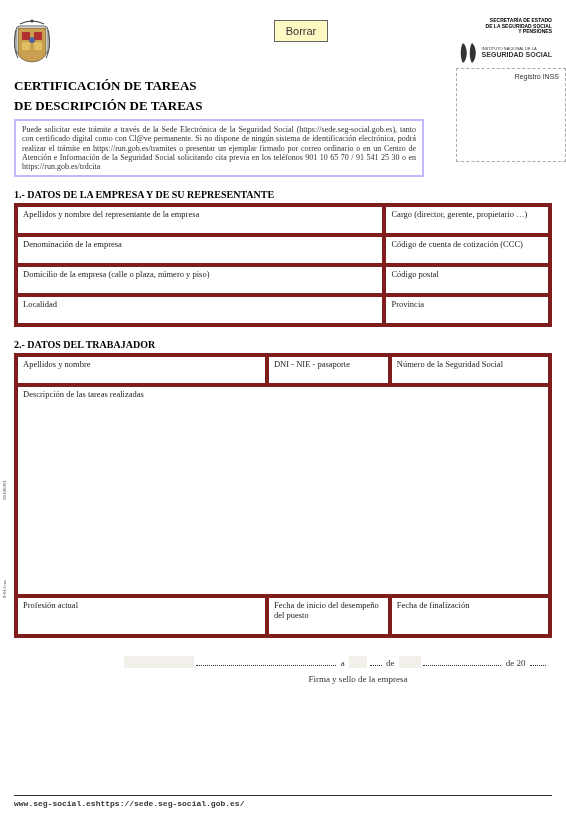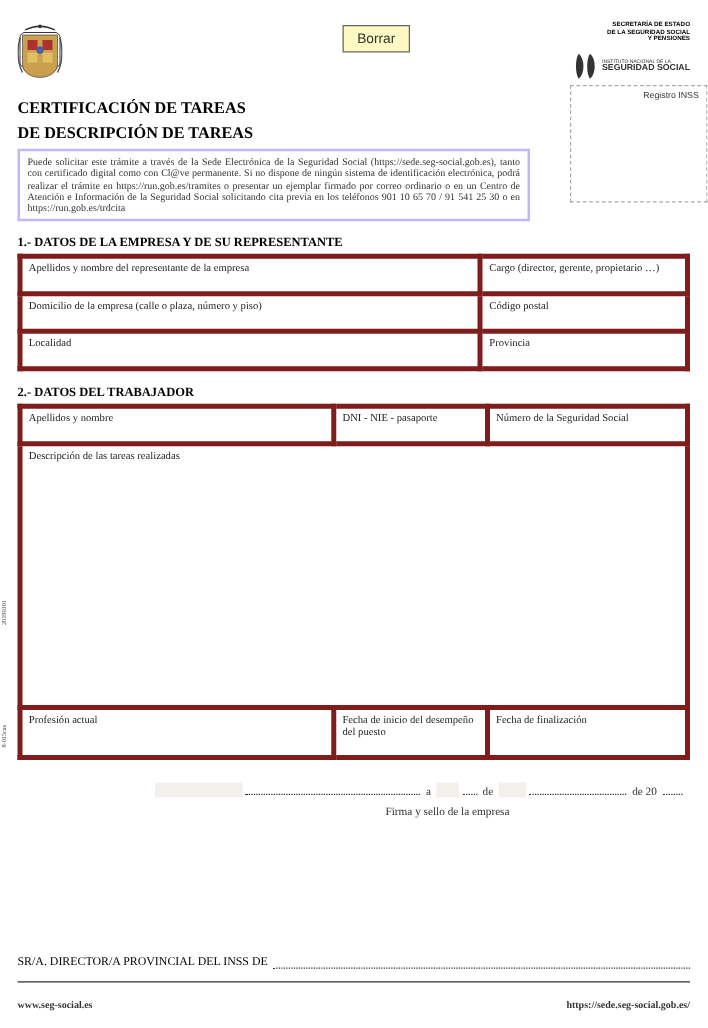--- a/index.html
+++ b/index.html
@@ -176,26 +176,26 @@
     margin-bottom: 10px;
   }
   .director-line .dots {
     flex: 1;
     border-bottom: 1px dotted #333;
     margin-left: 4px;
     height: 9px;
   }
   .footer-bar {
     border-top: 1px solid #333;
-    padding-top: 13px;
+    padding-top: 3px;
     display: flex;
-    justify-content: space-between;
+    justify-content: flex-start;
     font-size: 8px;
     font-weight: bold;
-    font-family: Liberation Serif, serif;
+    font-family: Liberation Mono, monospace;
   }
 </style>
 </head>
 <body>
 
 <div class="header">
   <svg class="escudo" viewBox="0 0 36 48">
     <rect x="2" y="8" width="32" height="28" rx="4" fill="#fff" stroke="#333" stroke-width="0.8"></rect>
     <path d="M4 10 h28 v24 a14 10 0 0 1 -28 0 z" fill="#c8a050" stroke="#333" stroke-width="0.5"></path>
     <rect x="8" y="14" width="8" height="8" fill="#b03030"></rect>
@@ -240,20 +240,24 @@
 </div>
 
 <div class="section-head">1.- DATOS DE LA EMPRESA Y DE SU REPRESENTANTE</div>
 <table class="form-table">
   <tbody>
       <tr>
     <td style="width:69%">Apellidos y nombre del representante de la empresa</td>
     <td>Cargo (director, gerente, propietario …)</td>
   </tr>
   <tr>
+    <td>Denominación de la empresa</td>
+    <td>Código de cuenta de cotización (CCC)</td>
+  </tr>
+  <tr>
     <td>Domicilio de la empresa (calle o plaza, número y piso)</td>
     <td>Código postal</td>
   </tr>
   <tr>
     <td>Localidad</td>
     <td>Provincia</td>
   </tr>
 </tbody>
   </table>
 
@@ -288,21 +292,17 @@
   &nbsp;<span>de 20</span>&nbsp;
   <span class="dotfill" style="width:16px;"></span>
 </div>
 
 <div class="firma">Firma y sello de la empresa</div>
 
 <div class="side-code c1">20190301</div>
 <div class="side-code c2">8-015cas</div>
 
 <div class="bottom-area">
-  <div class="director-line">
-    <span>SR/A. DIRECTOR/A PROVINCIAL DEL INSS DE</span>
-    <span class="dots"></span>
-  </div>
   <div class="footer-bar">
     <span>www.seg-social.es</span>
     <span>https://sede.seg-social.gob.es/</span>
   </div>
 </div>
 
 </body></html>

